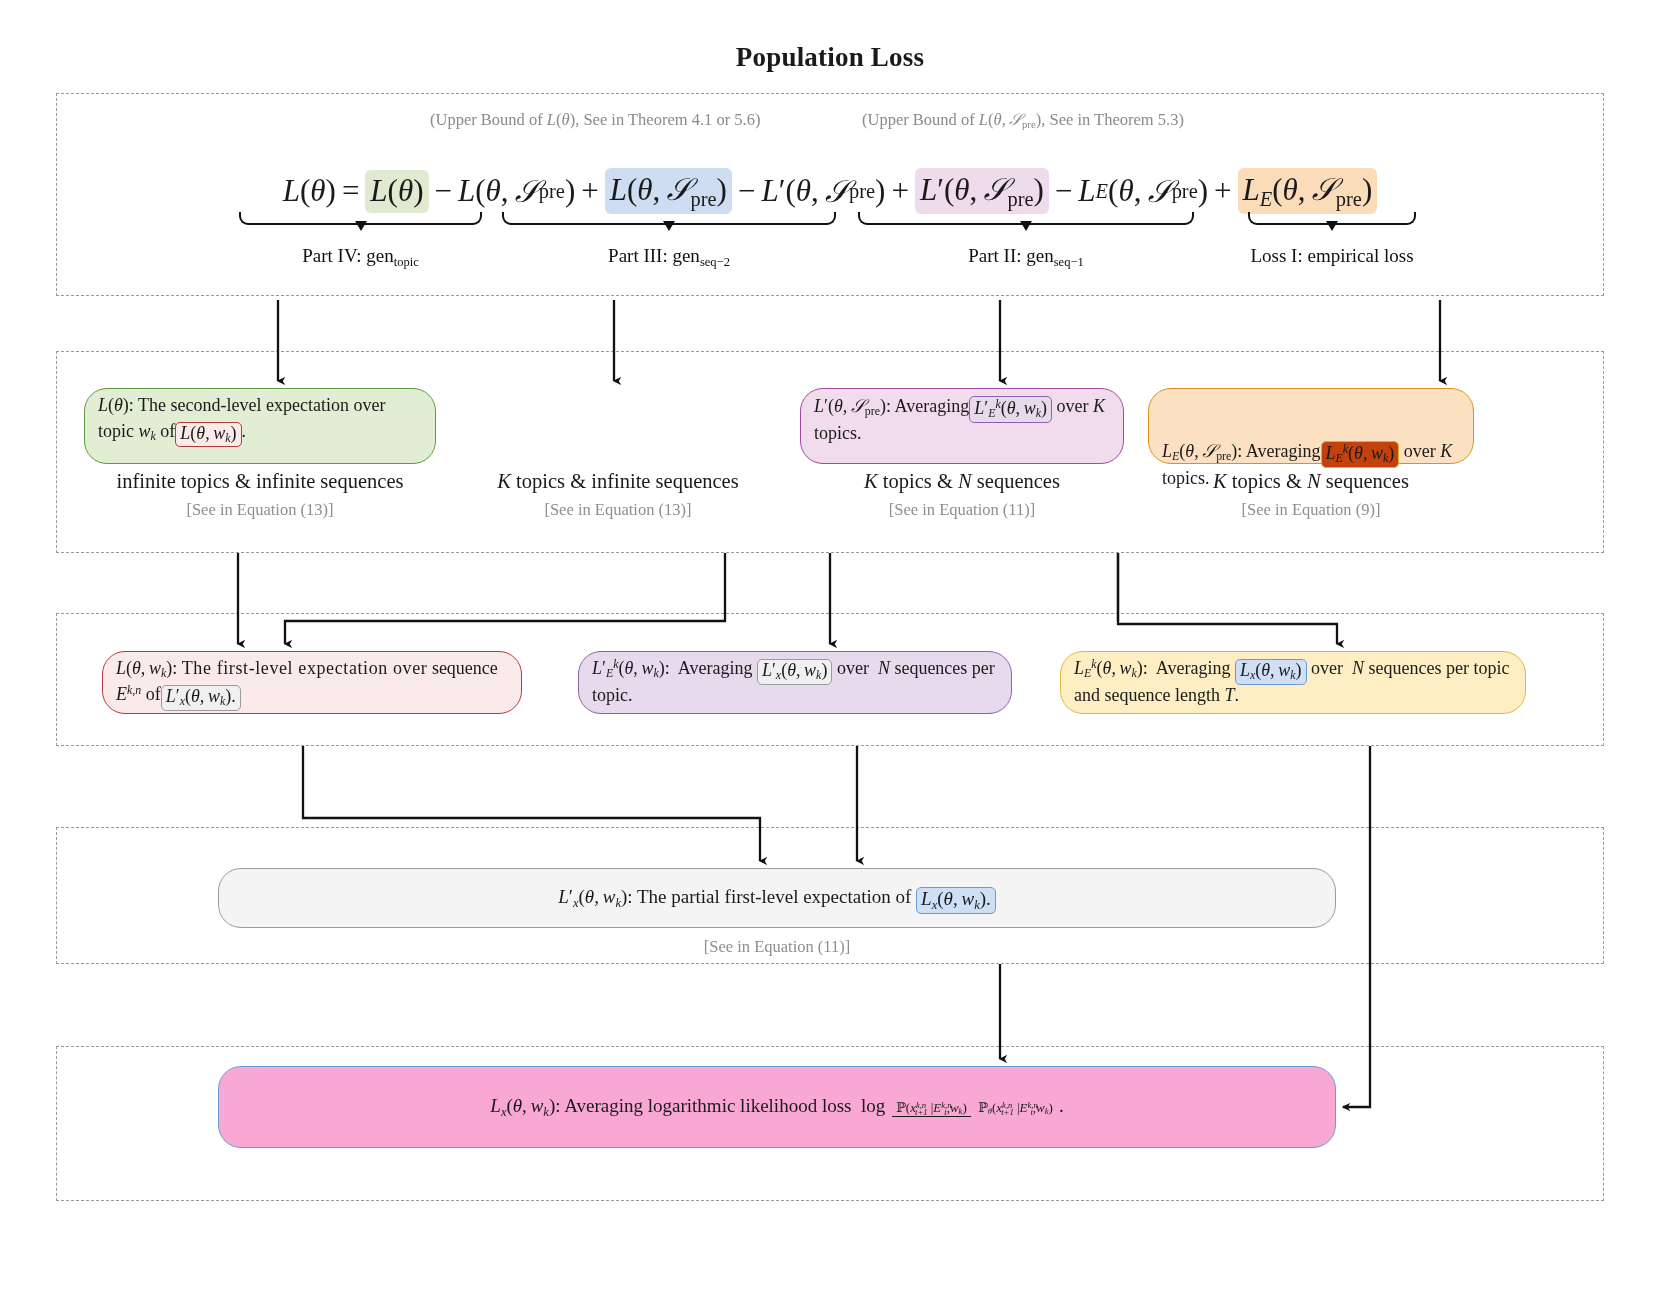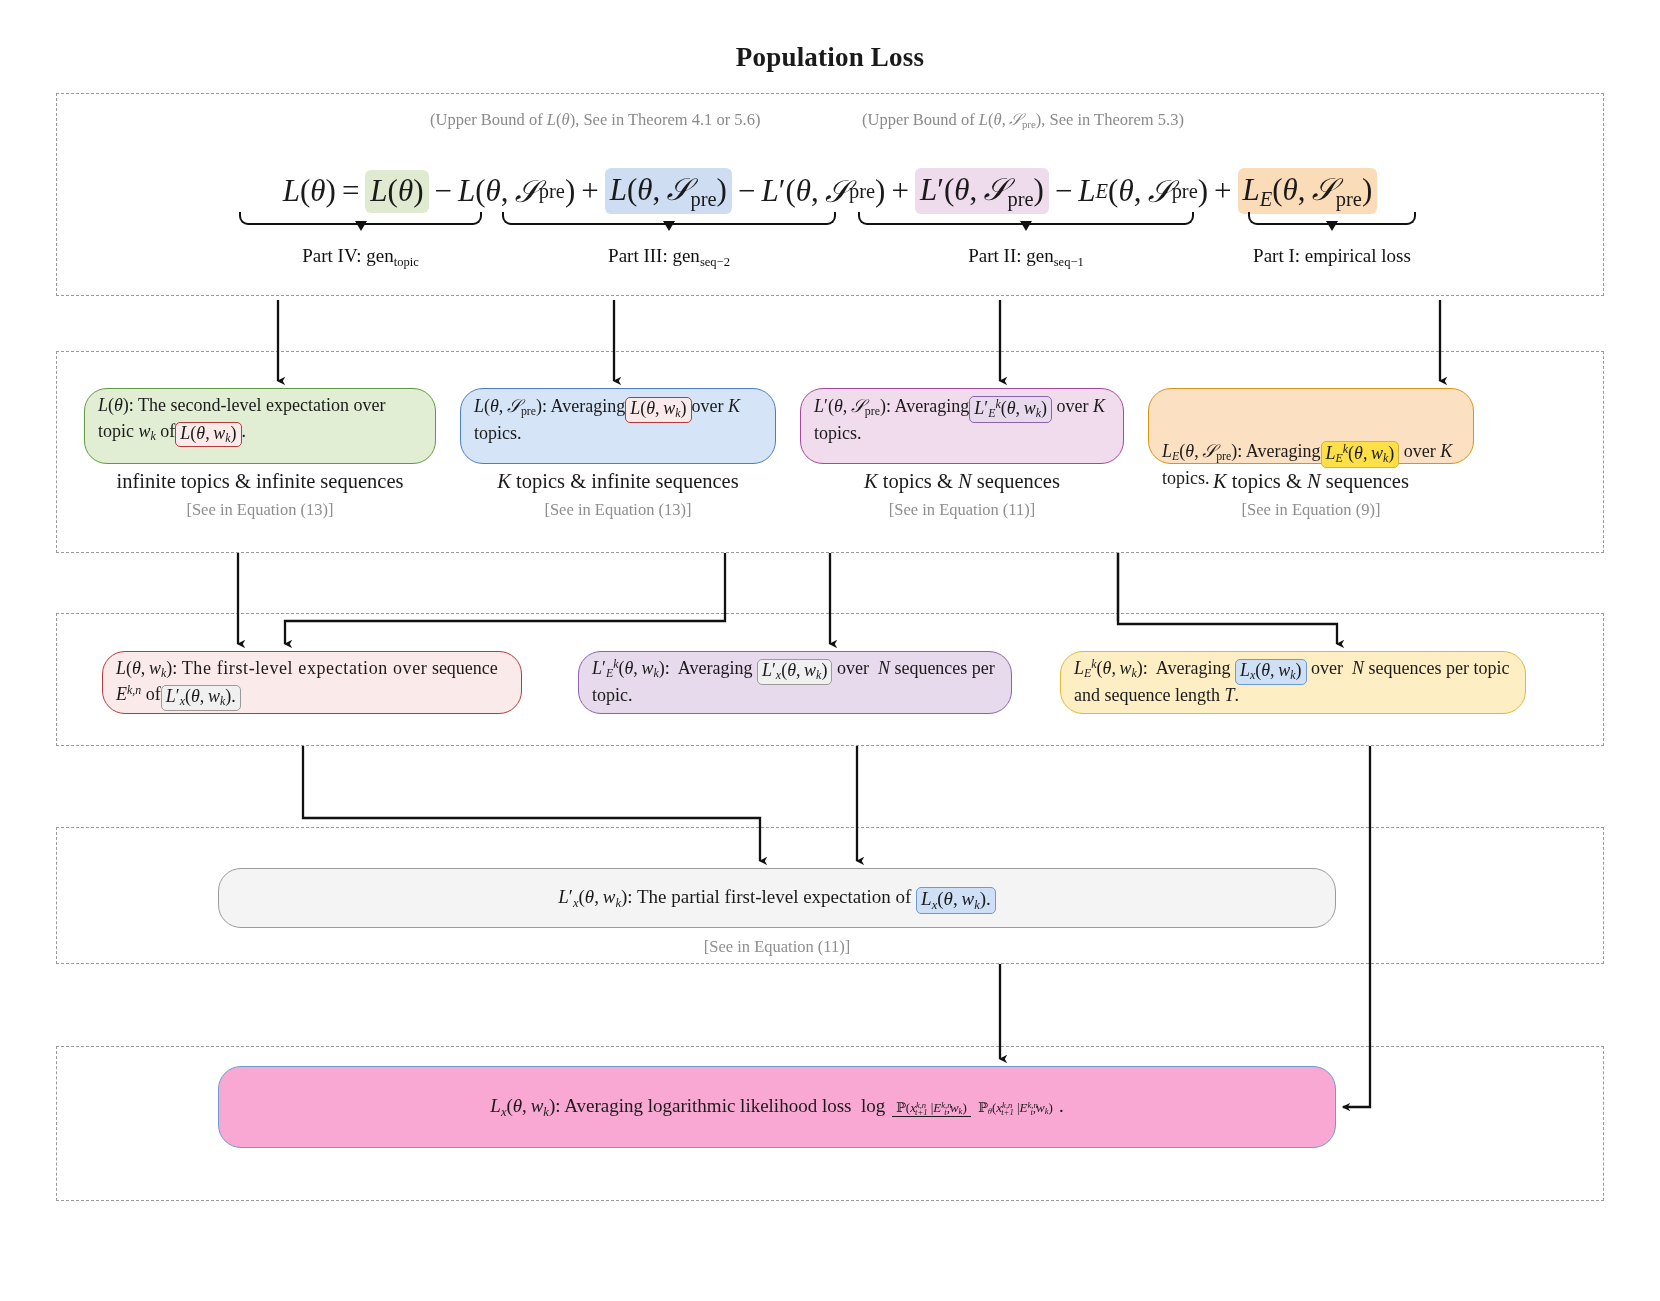--- a/index.html
+++ b/index.html
@@ -117,21 +117,21 @@
     font-size:19px;
   }
 
   
   .tok{
     display:inline-block;border-radius:5px;border-width:1.5px;border-style:solid;
     padding:1px 4px 2px 4px;line-height:1.05;position:relative;top:2px;
   }
   .tok-red   {background:#fbeaea;border-color:#b33b3b;}
   .tok-purple{background:#e6daec;border-color:#8d63ad;}
-  .tok-yellow{background:#fde047;border-color:#d9b23c;margin-top:46px;}
+  .tok-yellow{background:#c2410c;border-color:#d9b23c;margin-top:46px;}
   .tok-gray  {background:#f0f0f0;border-color:#9b9b9b;}
   .tok-blue  {background:#cfe0f6;border-color:#6c9ad4;}
 
   
   .cap{position:absolute;text-align:center;font-size:20.5px;white-space:nowrap;}
   .eqref{position:absolute;text-align:center;font-size:16.5px;color:#8e8e8e;white-space:nowrap;}
 
   #cap-1{left:84px; top:470px;width:352px;}
   #cap-2{left:460px;top:470px;width:316px;}
   #cap-3{left:800px;top:470px;width:324px;}
@@ -187,36 +187,31 @@
   <div class="brace" id="brace-3">
     <div class="bline"></div>
     <div class="plab"><span>Part III: gen</span><sub>seq−2</sub></div>
   </div>
   <div class="brace" id="brace-2">
     <div class="bline"></div>
     <div class="plab"><span>Part II: gen</span><sub>seq−1</sub></div>
   </div>
   <div class="brace" id="brace-1">
     <div class="bline"></div>
-    <div class="plab"><span>Part I: empirical loss</span></div>
+    <div class="plab"><span>Loss I: empirical loss</span></div>
   </div>
 
   <div class="rbox r2 bx-green" id="box-Ltheta">
     <span class="mathi">L</span>(<span class="mathi">θ</span>):
     <span>The second-level expectation over</span>
     <span>topic</span>
     <span class="mathi">w</span><span class="subi">k</span>
     <span>of</span><span class="tok tok-red"><span class="mathi">L</span>(<span class="mathi">θ</span>, <span class="mathi">w</span><span class="subi">k</span>)</span>.
   </div>
 
-  <div class="rbox r2 bx-blue" id="box-LW">
-    <span class="mathi">L</span>(<span class="mathi">θ</span>, <span class="cal">𝒮</span><sub>pre</sub>):
-    <span>Averaging</span><span class="tok tok-red"><span class="mathi">L</span>(<span class="mathi">θ</span>, <span class="mathi">w</span><span class="subi">k</span>)</span><span>over</span>
-    <span class="mathi">K</span> <span>topics.</span>
-  </div>
 
   <div class="rbox r2 bx-pink" id="box-LpW">
     <span class="mathi">L</span>′(<span class="mathi">θ</span>, <span class="cal">𝒮</span><sub>pre</sub>):
     <span>Averaging</span><span class="tok tok-purple"><span class="mathi">L</span>′<span class="subi">E</span><span class="supi">k</span>(<span class="mathi">θ</span>, <span class="mathi">w</span><span class="subi">k</span>)</span>
     <span>over</span> <span class="mathi">K</span>
     <span>topics.</span>
   </div>
 
   <div class="rbox r2 bx-orange" id="box-LEW">
     <span class="mathi">L</span><span class="subi">E</span>(<span class="mathi">θ</span>, <span class="cal">𝒮</span><sub>pre</sub>):

